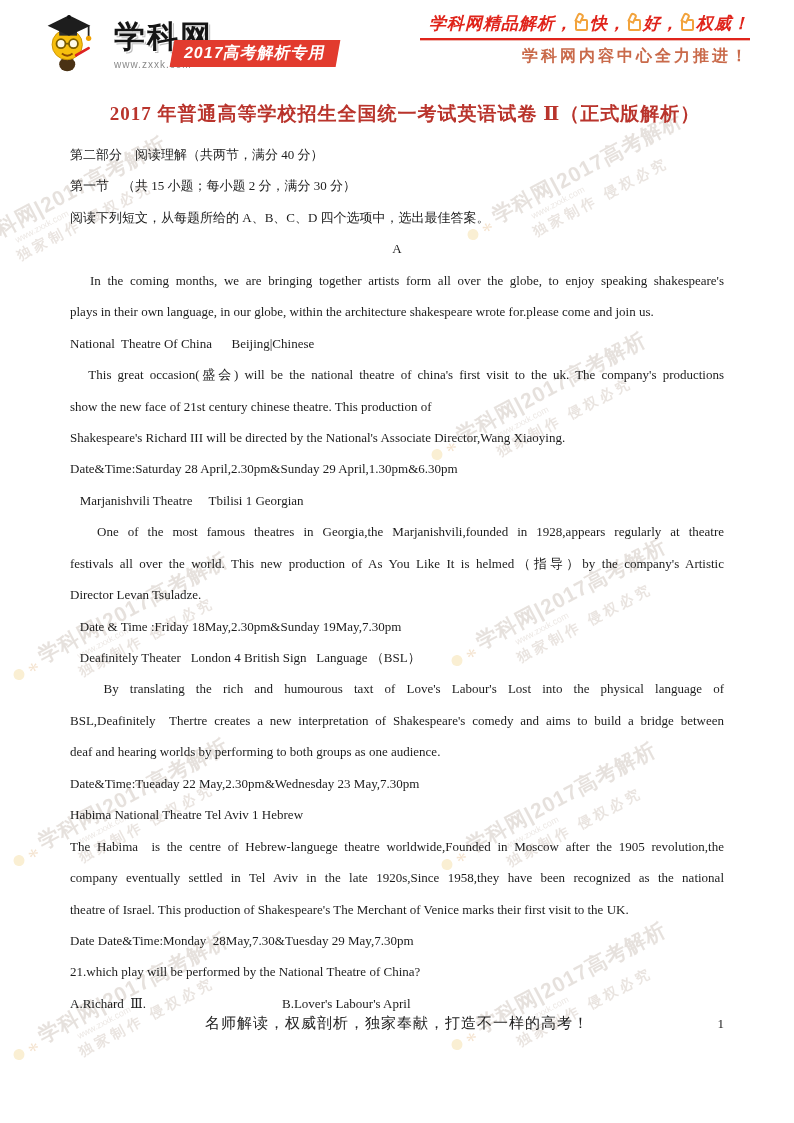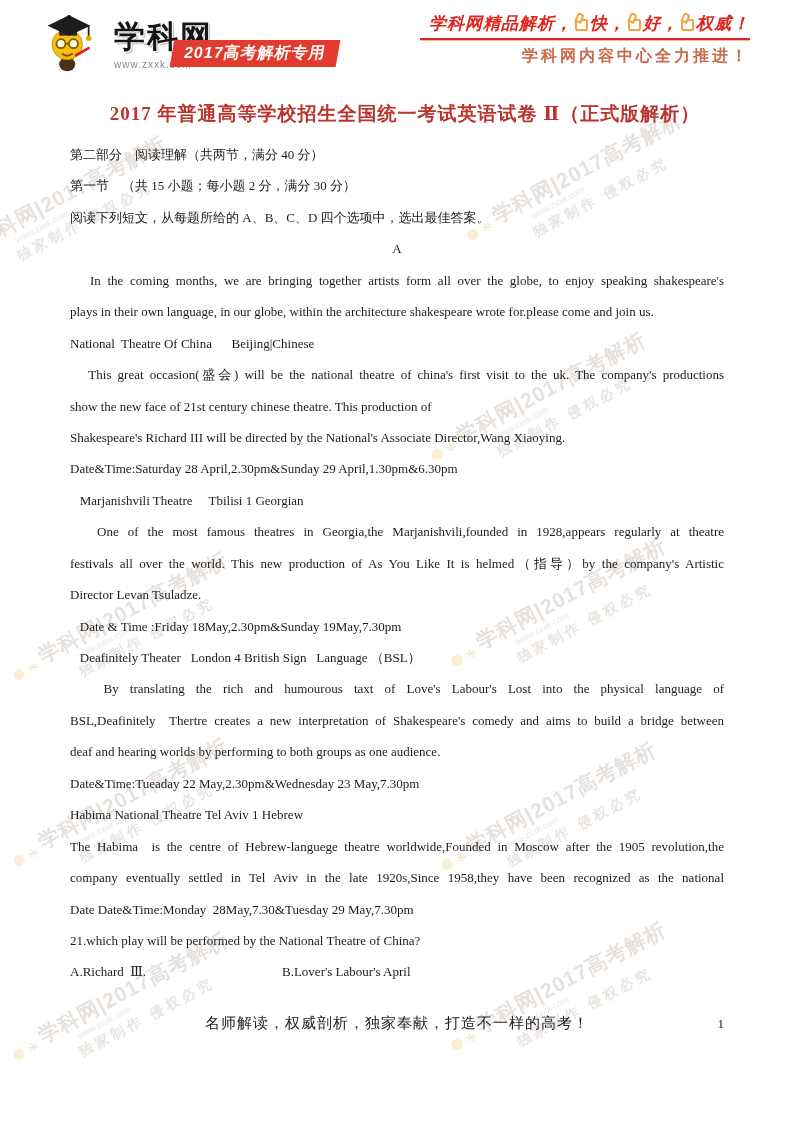--- a/index.html
+++ b/index.html
@@ -164,20 +164,21 @@
         <div class="line al-l"><span>Director Levan Tsuladze.</span></div>
         <div class="line al-l"><span>   Date &amp; Time :Friday 18May,2.30pm&amp;Sunday 19May,7.30pm</span></div>
         <div class="line al-l"><span>   Deafinitely Theater   London 4 British Sign   Language （BSL）</span></div>
         <div class="line al-j"><span>   By translating the rich and humourous taxt of Love's Labour's Lost into the physical language of</span></div>
         <div class="line al-j"><span>BSL,Deafinitely  Thertre creates a new interpretation of Shakespeare's comedy and aims to build a bridge between</span></div>
         <div class="line al-l"><span>deaf and hearing worlds by performing to both groups as one audience.</span></div>
         <div class="line al-l"><span>Date&amp;Time:Tueaday 22 May,2.30pm&amp;Wednesday 23 May,7.30pm</span></div>
         <div class="line al-l"><span>Habima National Theatre Tel Aviv 1 Hebrew</span></div>
         <div class="line al-j"><span>The Habima  is the centre of Hebrew-languege theatre worldwide,Founded in Moscow after the 1905 revolution,the</span></div>
         <div class="line al-j"><span>company eventually settled in Tel Aviv in the late 1920s,Since 1958,they have been recognized as the national</span></div>
+        <div class="line al-l"><span>theatre of Israel. This production of Shakespeare's The Merchant of Venice marks their first visit to the UK.</span></div>
         <div class="line al-l"><span>Date Date&amp;Time:Monday  28May,7.30&amp;Tuesday 29 May,7.30pm</span></div>
         <div class="line al-l"><span>21.which play will be performed by the National Theatre of China?</span></div>
         <div class="line al-opt"><span class="opt-a">A.Richard  Ⅲ.</span><span>B.Lover's Labour's April</span></div>
       </div>
 
     <div class="footer">
       <div class="footer-slogan">名师解读，权威剖析，独家奉献，打造不一样的高考！</div>
       <div class="page-num">1</div>
     </div>
 

